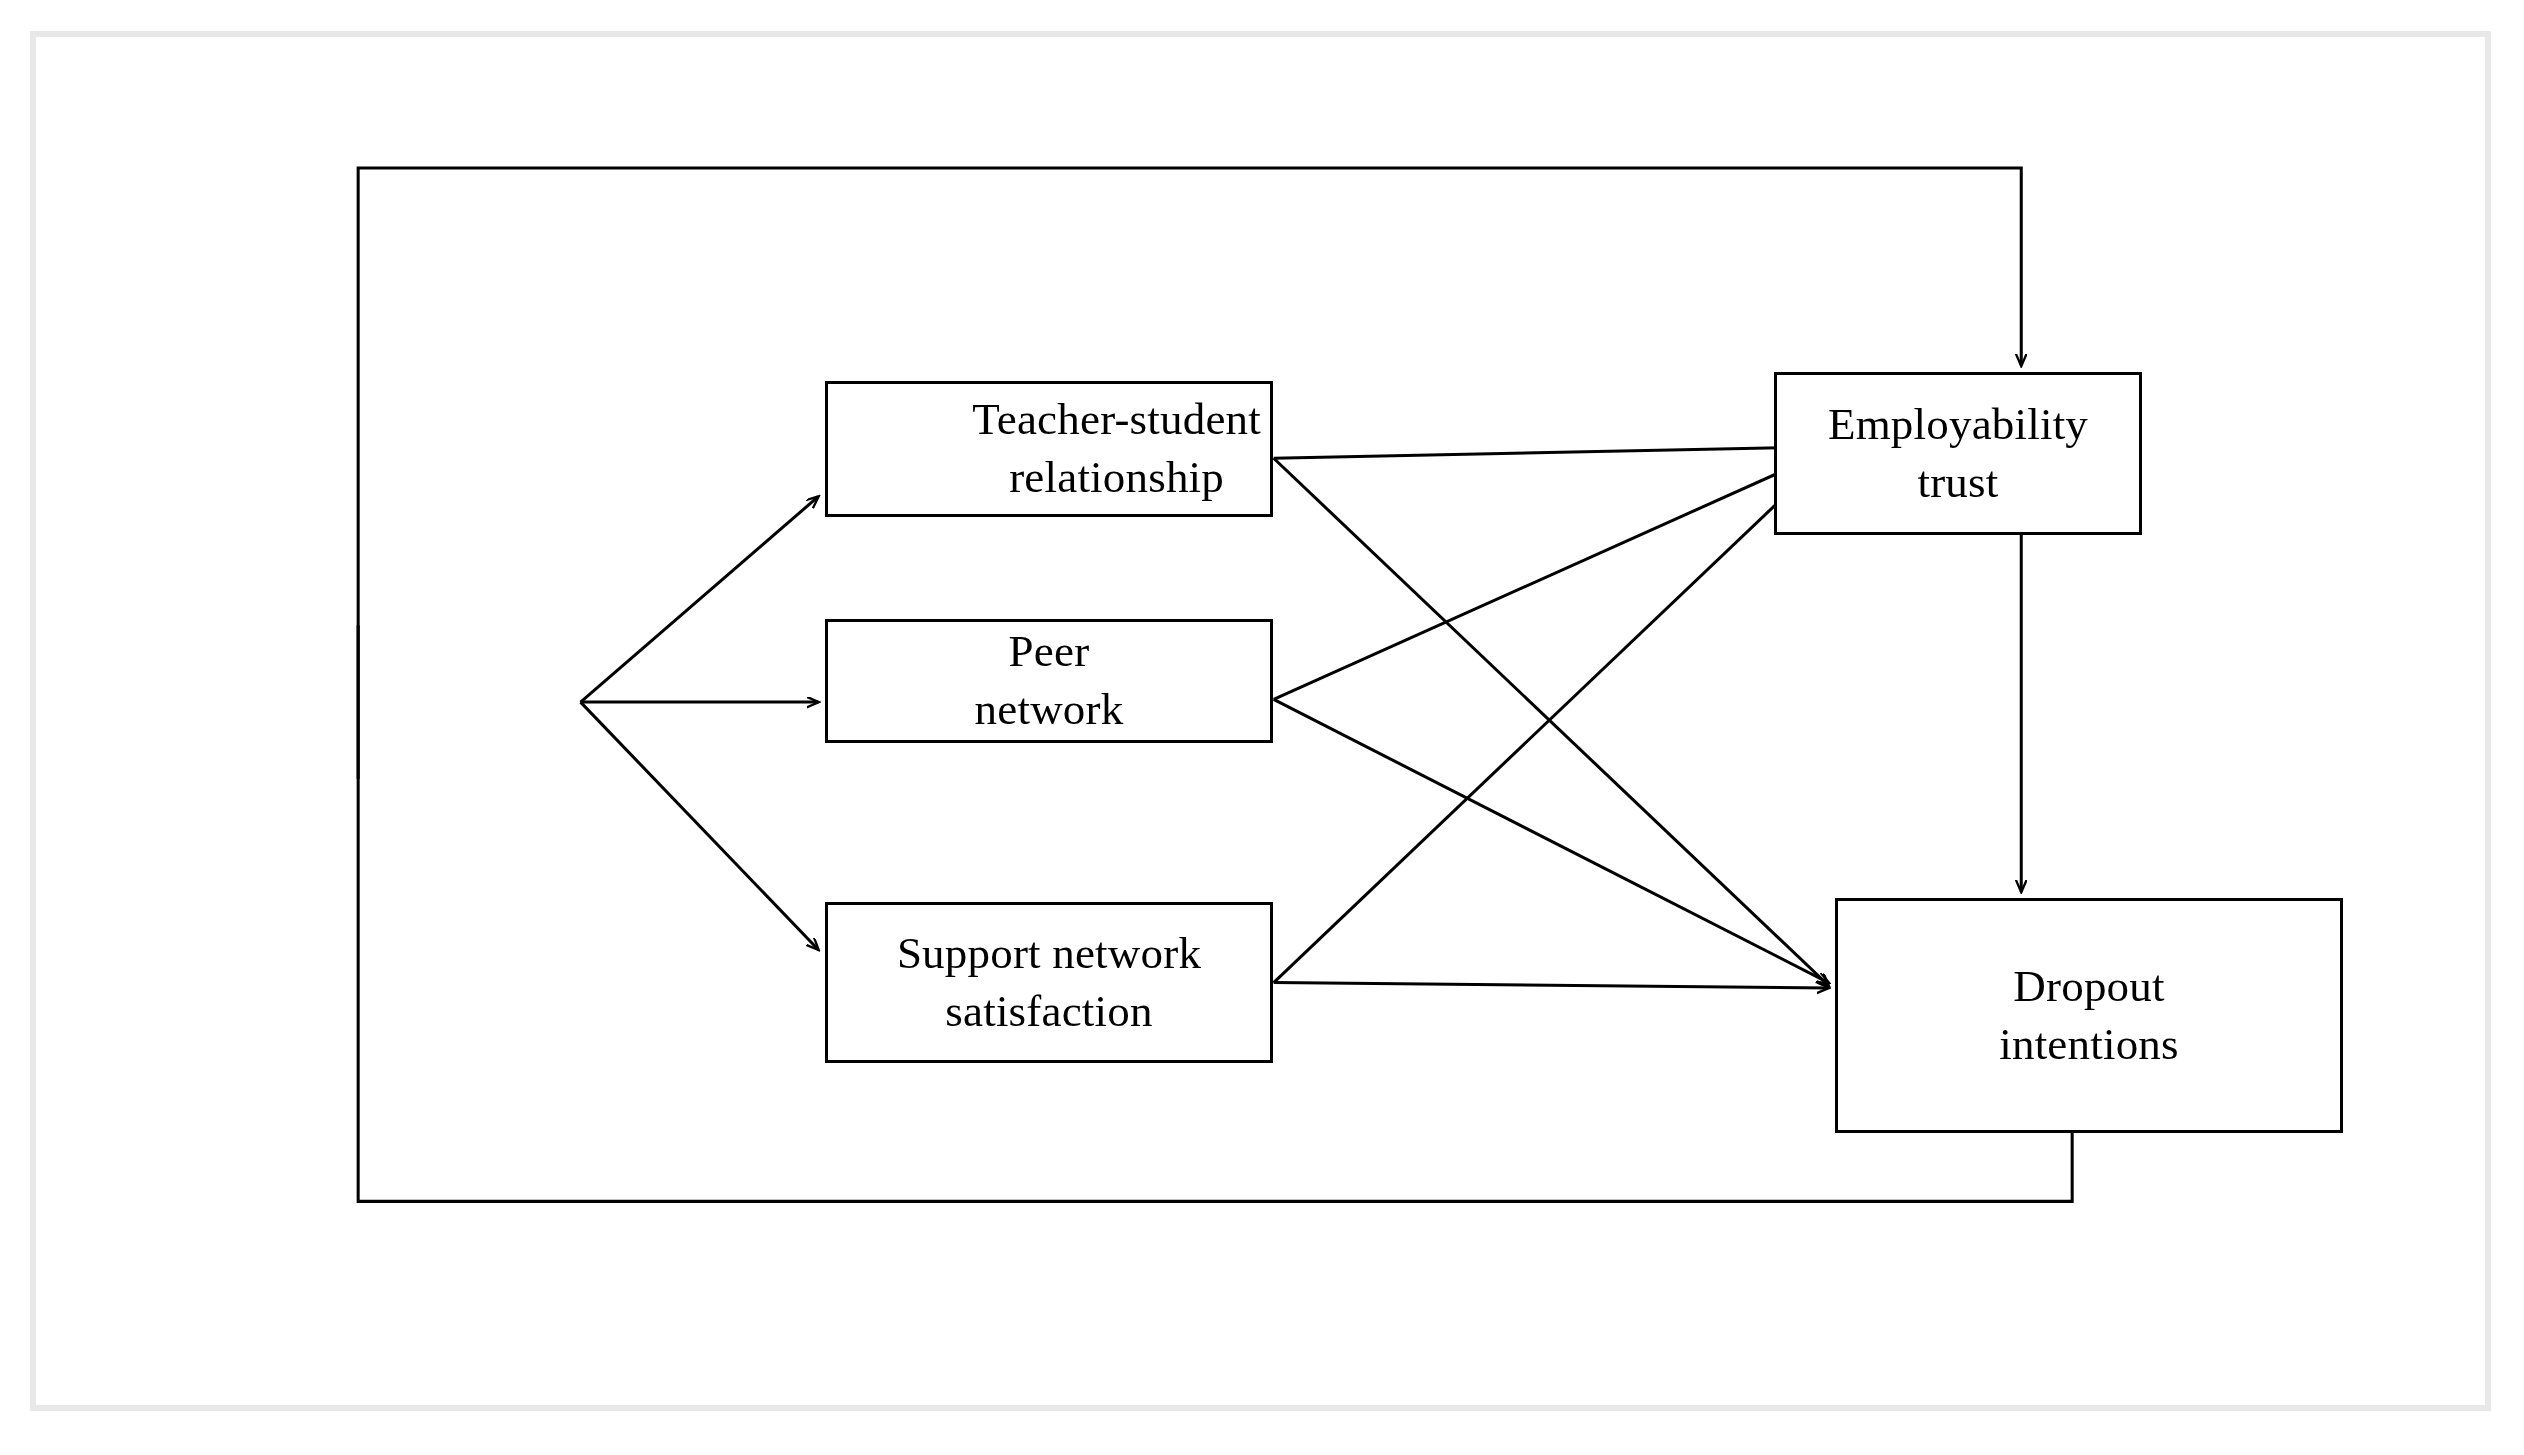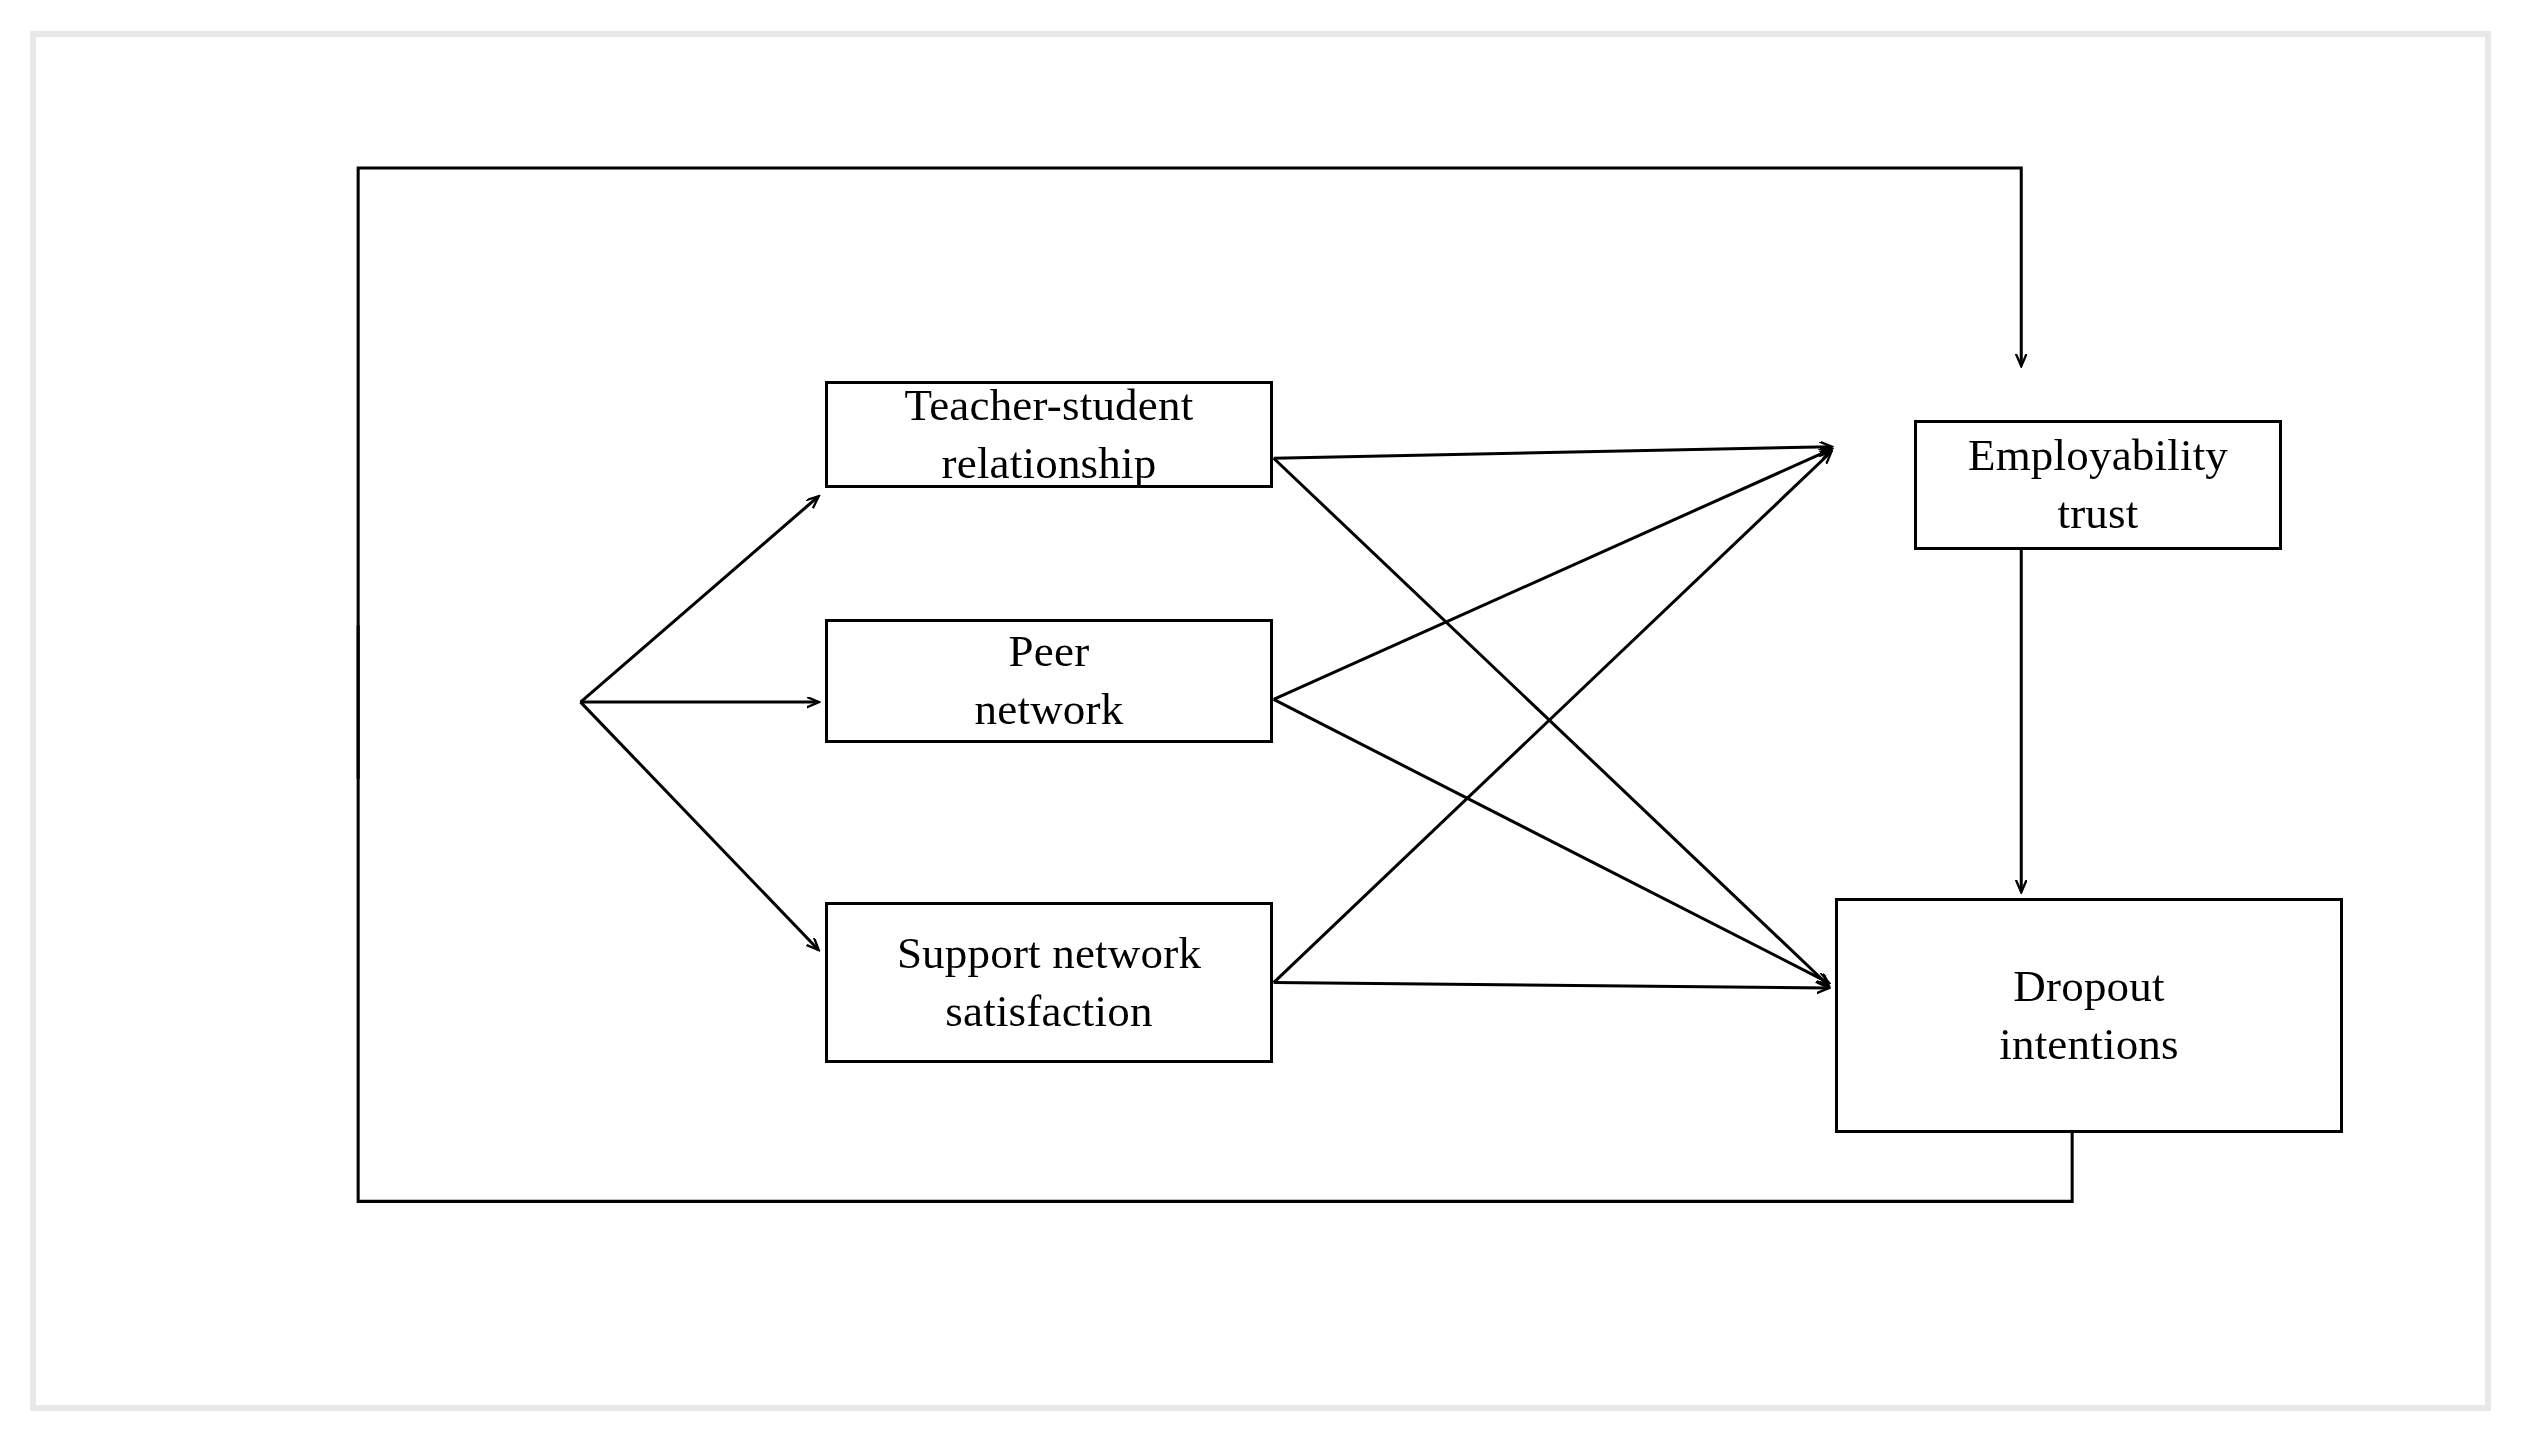--- a/index.html
+++ b/index.html
@@ -88,36 +88,36 @@
 
       <path d="M 401 872 L 401 188 L 2263 188 L 2263 409" marker-end="url(#arrowhead)"></path>
 
       <path d="M 401 700 L 401 1345 L 2320 1345 L 2320 1223" marker-end="url(#arrowhead)"></path>
 
       <line x1="2263" y1="595" x2="2263" y2="998" marker-end="url(#arrowhead)"></line>
     </g>
   </svg>
 
 
-  <div class="node-box" id="node-teacher-student-relationship" style="left:825px; top:381px; width:448px; height:107px;">
+  <div class="node-box" id="node-teacher-student-relationship" style="left:825px; top:381px; width:448px; height:136px;justify-content:flex-end;">
     <span class="node-label">Teacher-student
 relationship</span>
   </div>
 
   <div class="node-box" id="node-peer-network" style="left:825px; top:619px; width:448px; height:124px;">
     <span class="node-label">Peer
 network</span>
   </div>
 
   <div class="node-box" id="node-support-service-satisfaction" style="left:825px; top:902px; width:448px; height:161px;">
     <span class="node-label">Support network
 satisfaction</span>
   </div>
 
-  <div class="node-box" id="node-employability-trust" style="left:1914px; top:372px; width:368px; height:130px;margin-top:48px;">
+  <div class="node-box" id="node-employability-trust" style="left:1774px; top:372px; width:368px; height:163px;">
     <span class="node-label">Employability
 trust</span>
   </div>
 
   <div class="node-box" id="node-dropout-intentions" style="left:1835px; top:898px; width:508px; height:235px;">
     <span class="node-label">Dropout
 intentions</span>
   </div>
 
 </div>

